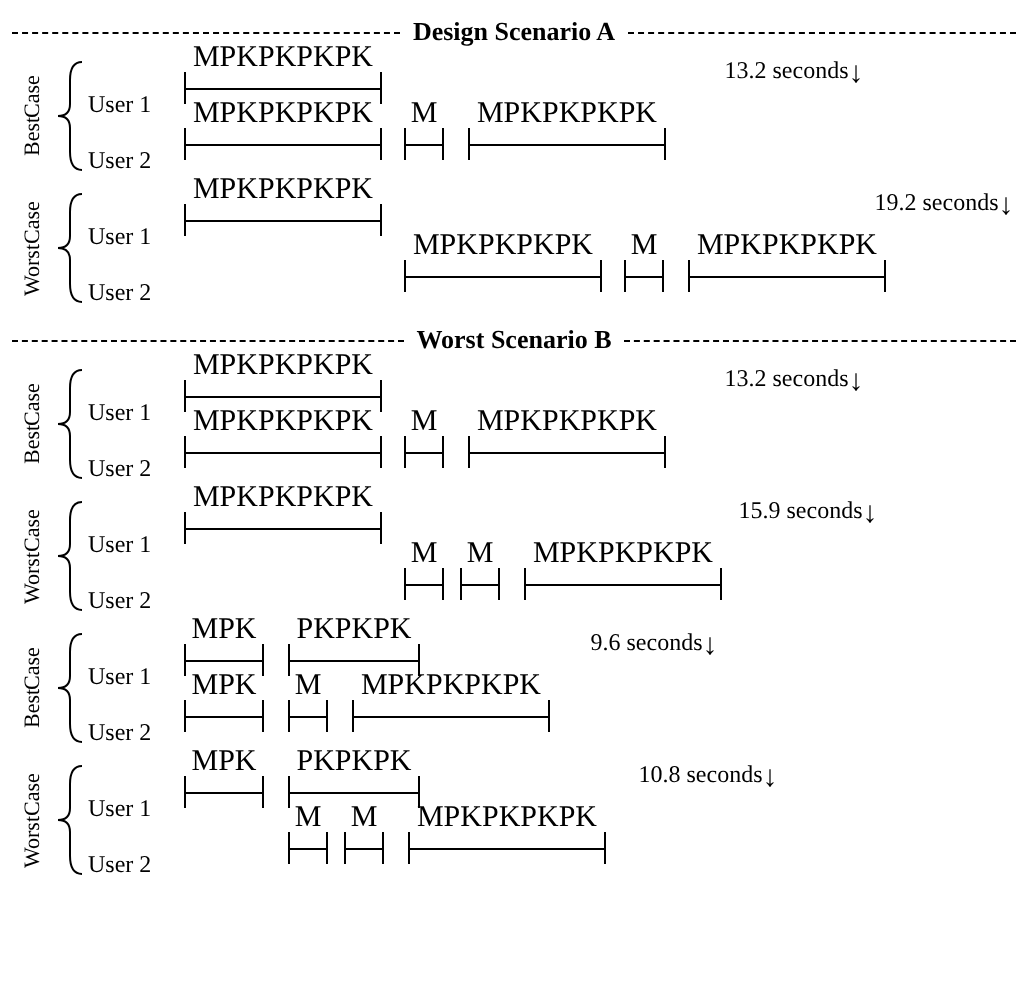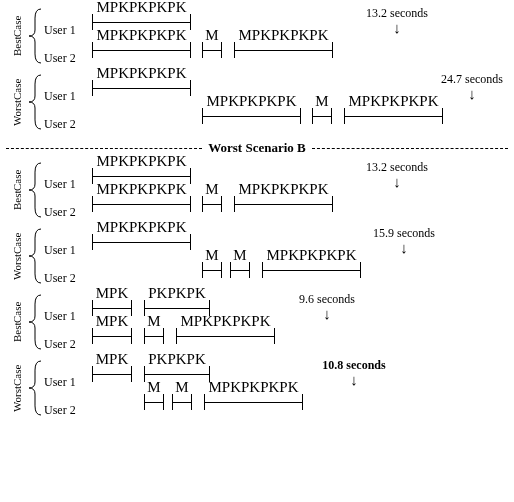--- a/index.html
+++ b/index.html
@@ -98,37 +98,42 @@
     right: 0;
     bottom: 100%;
     margin-bottom: -2px;
     text-align: center;
     font-size: 15px;
     white-space: nowrap;
   }
   .time-group {
     position: absolute;
     display: flex;
-    flex-direction: column;
-    align-items: center;
+    flex-direction: row;
+    align-items: flex-end;
     font-size: 12px;
     white-space: nowrap;
     transform: translateX(-50%);
   }
   .arrow {
     font-size: 15px;
     line-height: 0.8;
     margin-top: 1px;
   }
 </style>
 </head>
 <body>
 
 <div id="root">
     <div class="scenario">
+      <div class="sec-header">
+        <div class="dash"></div>
+        <div class="sec-title">Design Scenario A</div>
+        <div class="dash"></div>
+      </div>
       <div class="case">
         <div class="case-label">
           <span class="l1">Best</span>
           <span class="l1">Case</span>
         </div>
         <div class="brace">
           <svg width="14" height="56" viewBox="0 0 14 56">
             <path d="M13,1 Q7,1 7,10.08 L7,22 Q7,28 1,28 Q7,28 7,34 L7,45.92 Q7,55 13,55" fill="none" stroke="#000" stroke-width="1"></path>
           </svg>
         </div>
@@ -172,21 +177,21 @@
           </svg>
         </div>
         <div class="rows">
           <div class="row">
             <div class="row-label">User 1</div>
             <div class="timeline">
               <div class="seg" style="left: 0px; width: 99px;">
                 <div class="seg-txt">MPKPKPKPK</div>
               </div>
               <div class="time-group" style="left: 380px; top: -2px;">
-                <div>24.7 seconds</div>
+                <div>19.2 seconds</div>
                 <div class="arrow">↓</div>
               </div>
             </div>
           </div>
           <div class="row">
             <div class="row-label">User 2</div>
             <div class="timeline">
               <div class="seg" style="left: 110px; width: 99px;">
                 <div class="seg-txt">MPKPKPKPK</div>
               </div>
@@ -342,21 +347,21 @@
         <div class="rows">
           <div class="row">
             <div class="row-label">User 1</div>
             <div class="timeline">
               <div class="seg" style="left: 0px; width: 40px;">
                 <div class="seg-txt">MPK</div>
               </div>
               <div class="seg" style="left: 52px; width: 66px;">
                 <div class="seg-txt">PKPKPK</div>
               </div>
-              <div class="time-group" style="left: 262px; top: -2px; font-weight: bold;">
+              <div class="time-group" style="left: 262px; top: -2px;">
                 <div>10.8 seconds</div>
                 <div class="arrow">↓</div>
               </div>
             </div>
           </div>
           <div class="row">
             <div class="row-label">User 2</div>
             <div class="timeline">
               <div class="seg" style="left: 52px; width: 20px;">
                 <div class="seg-txt">M</div>

